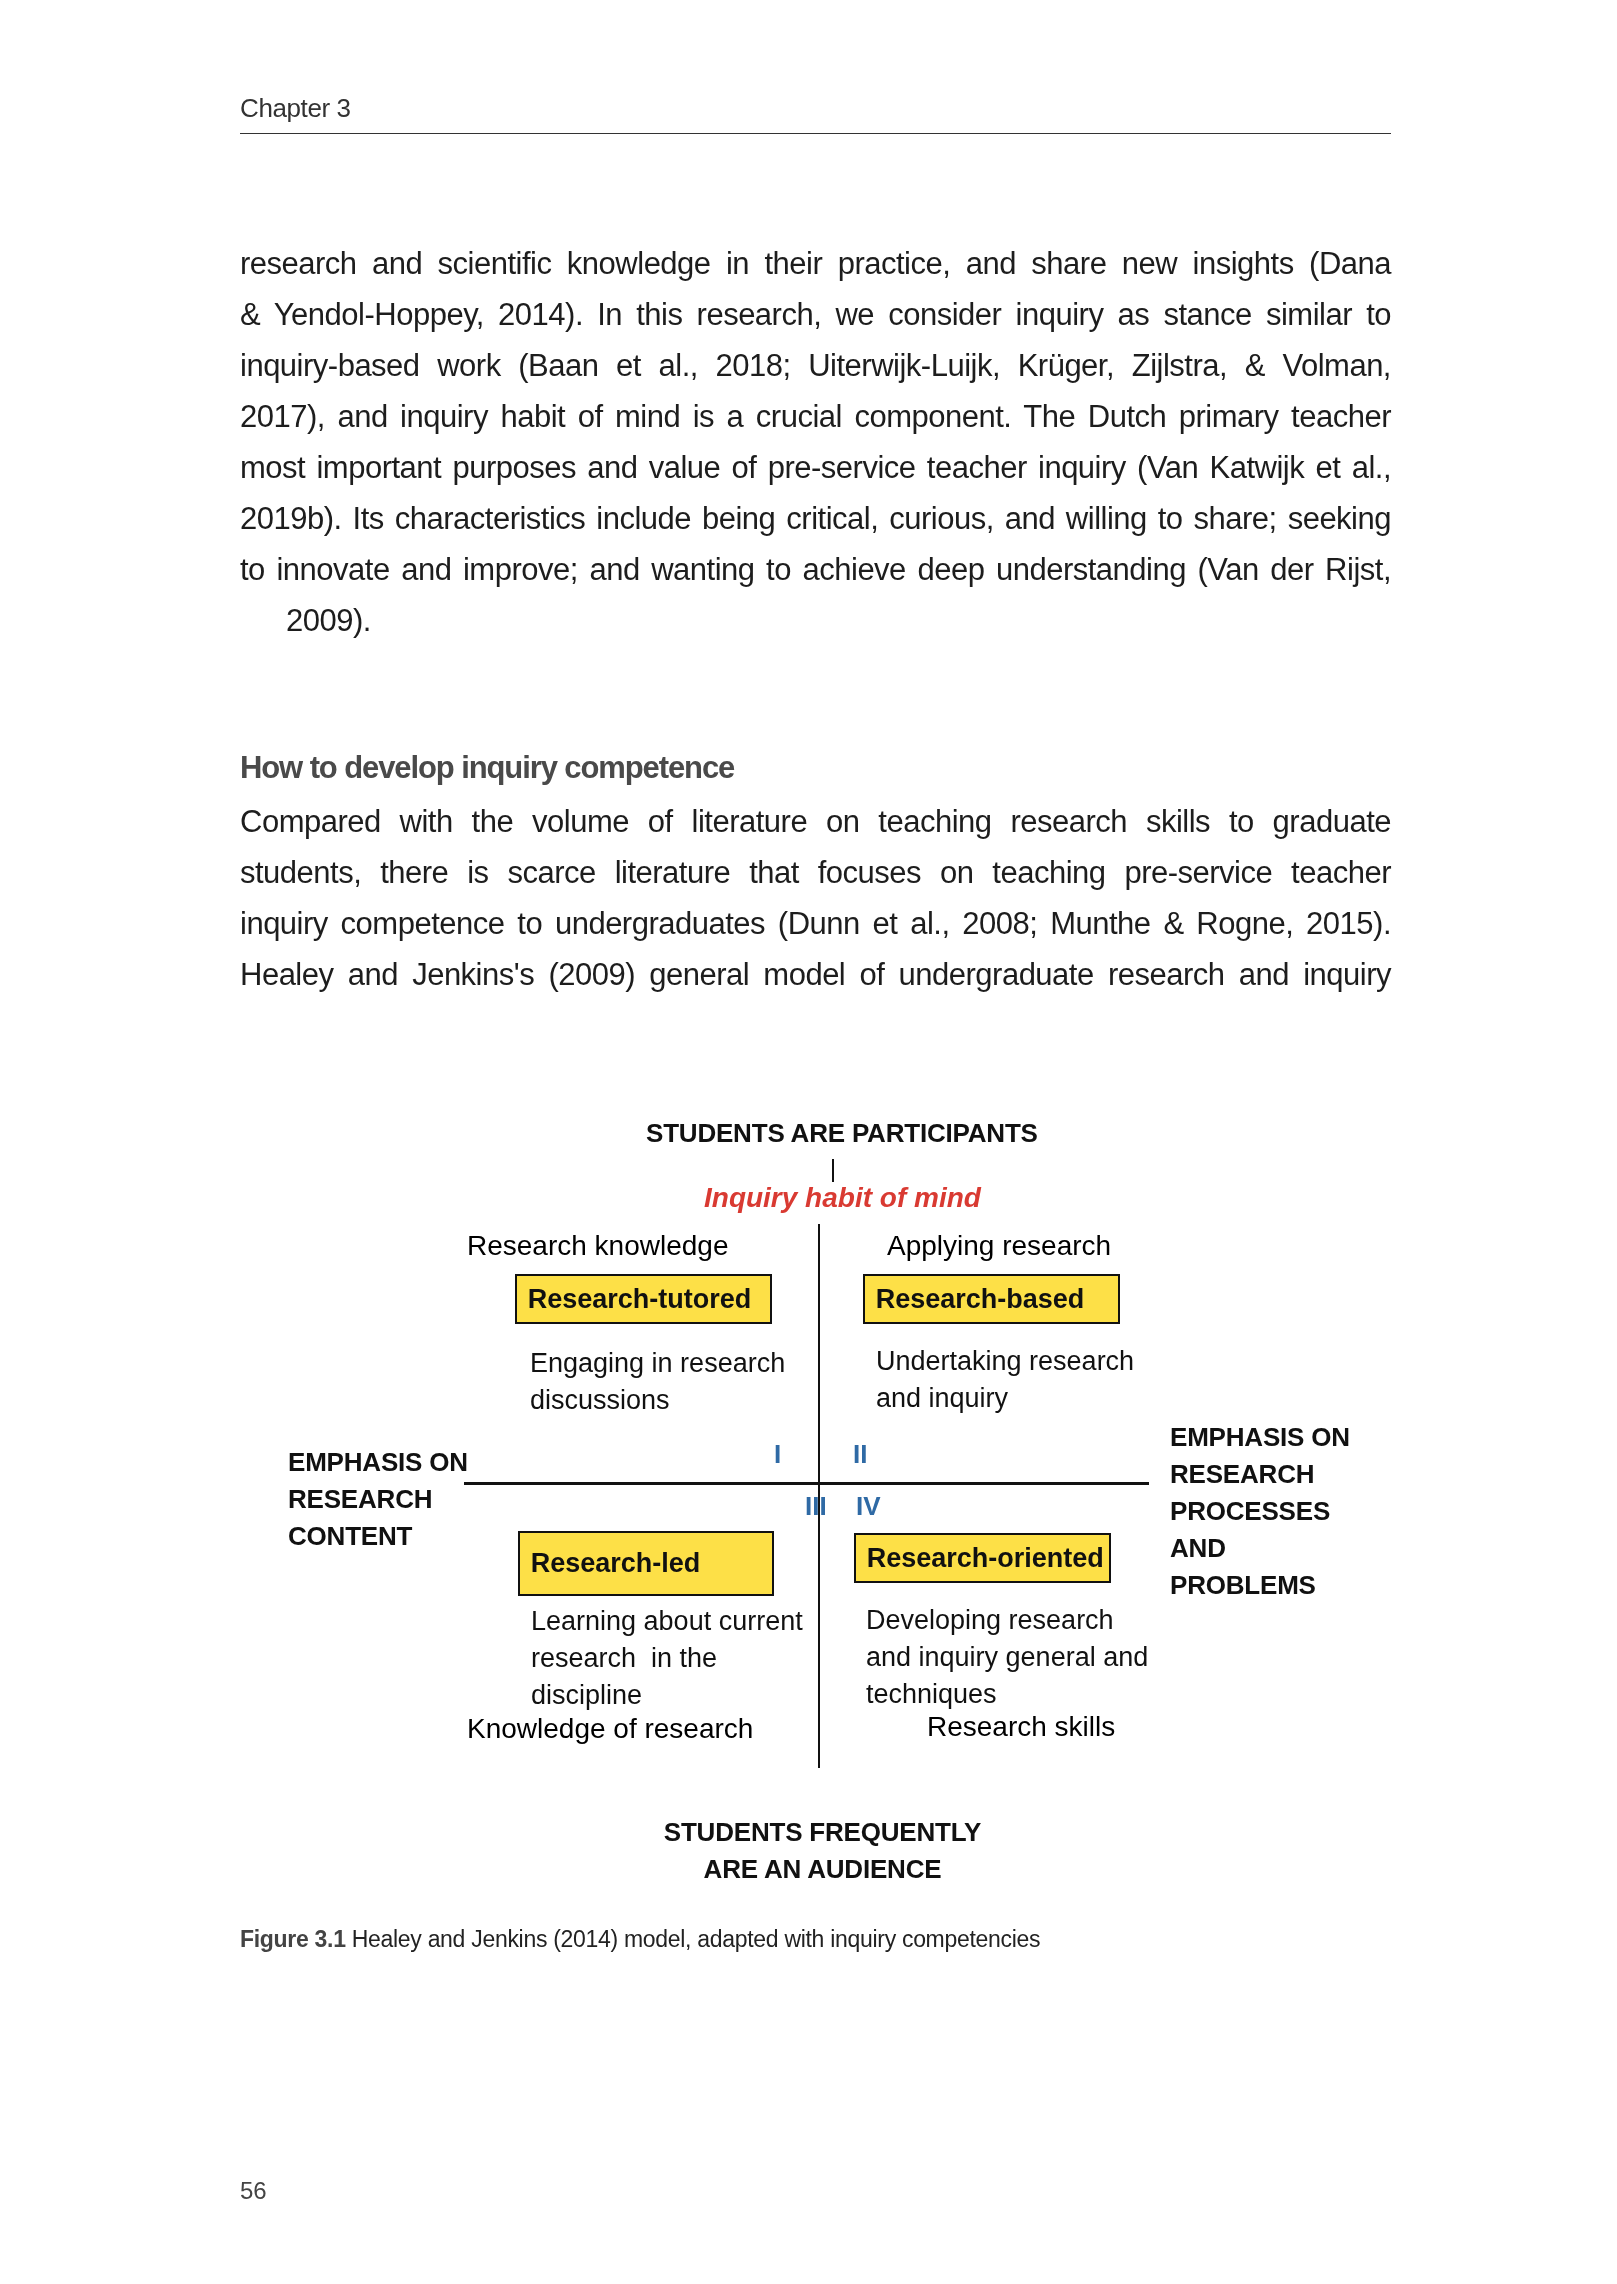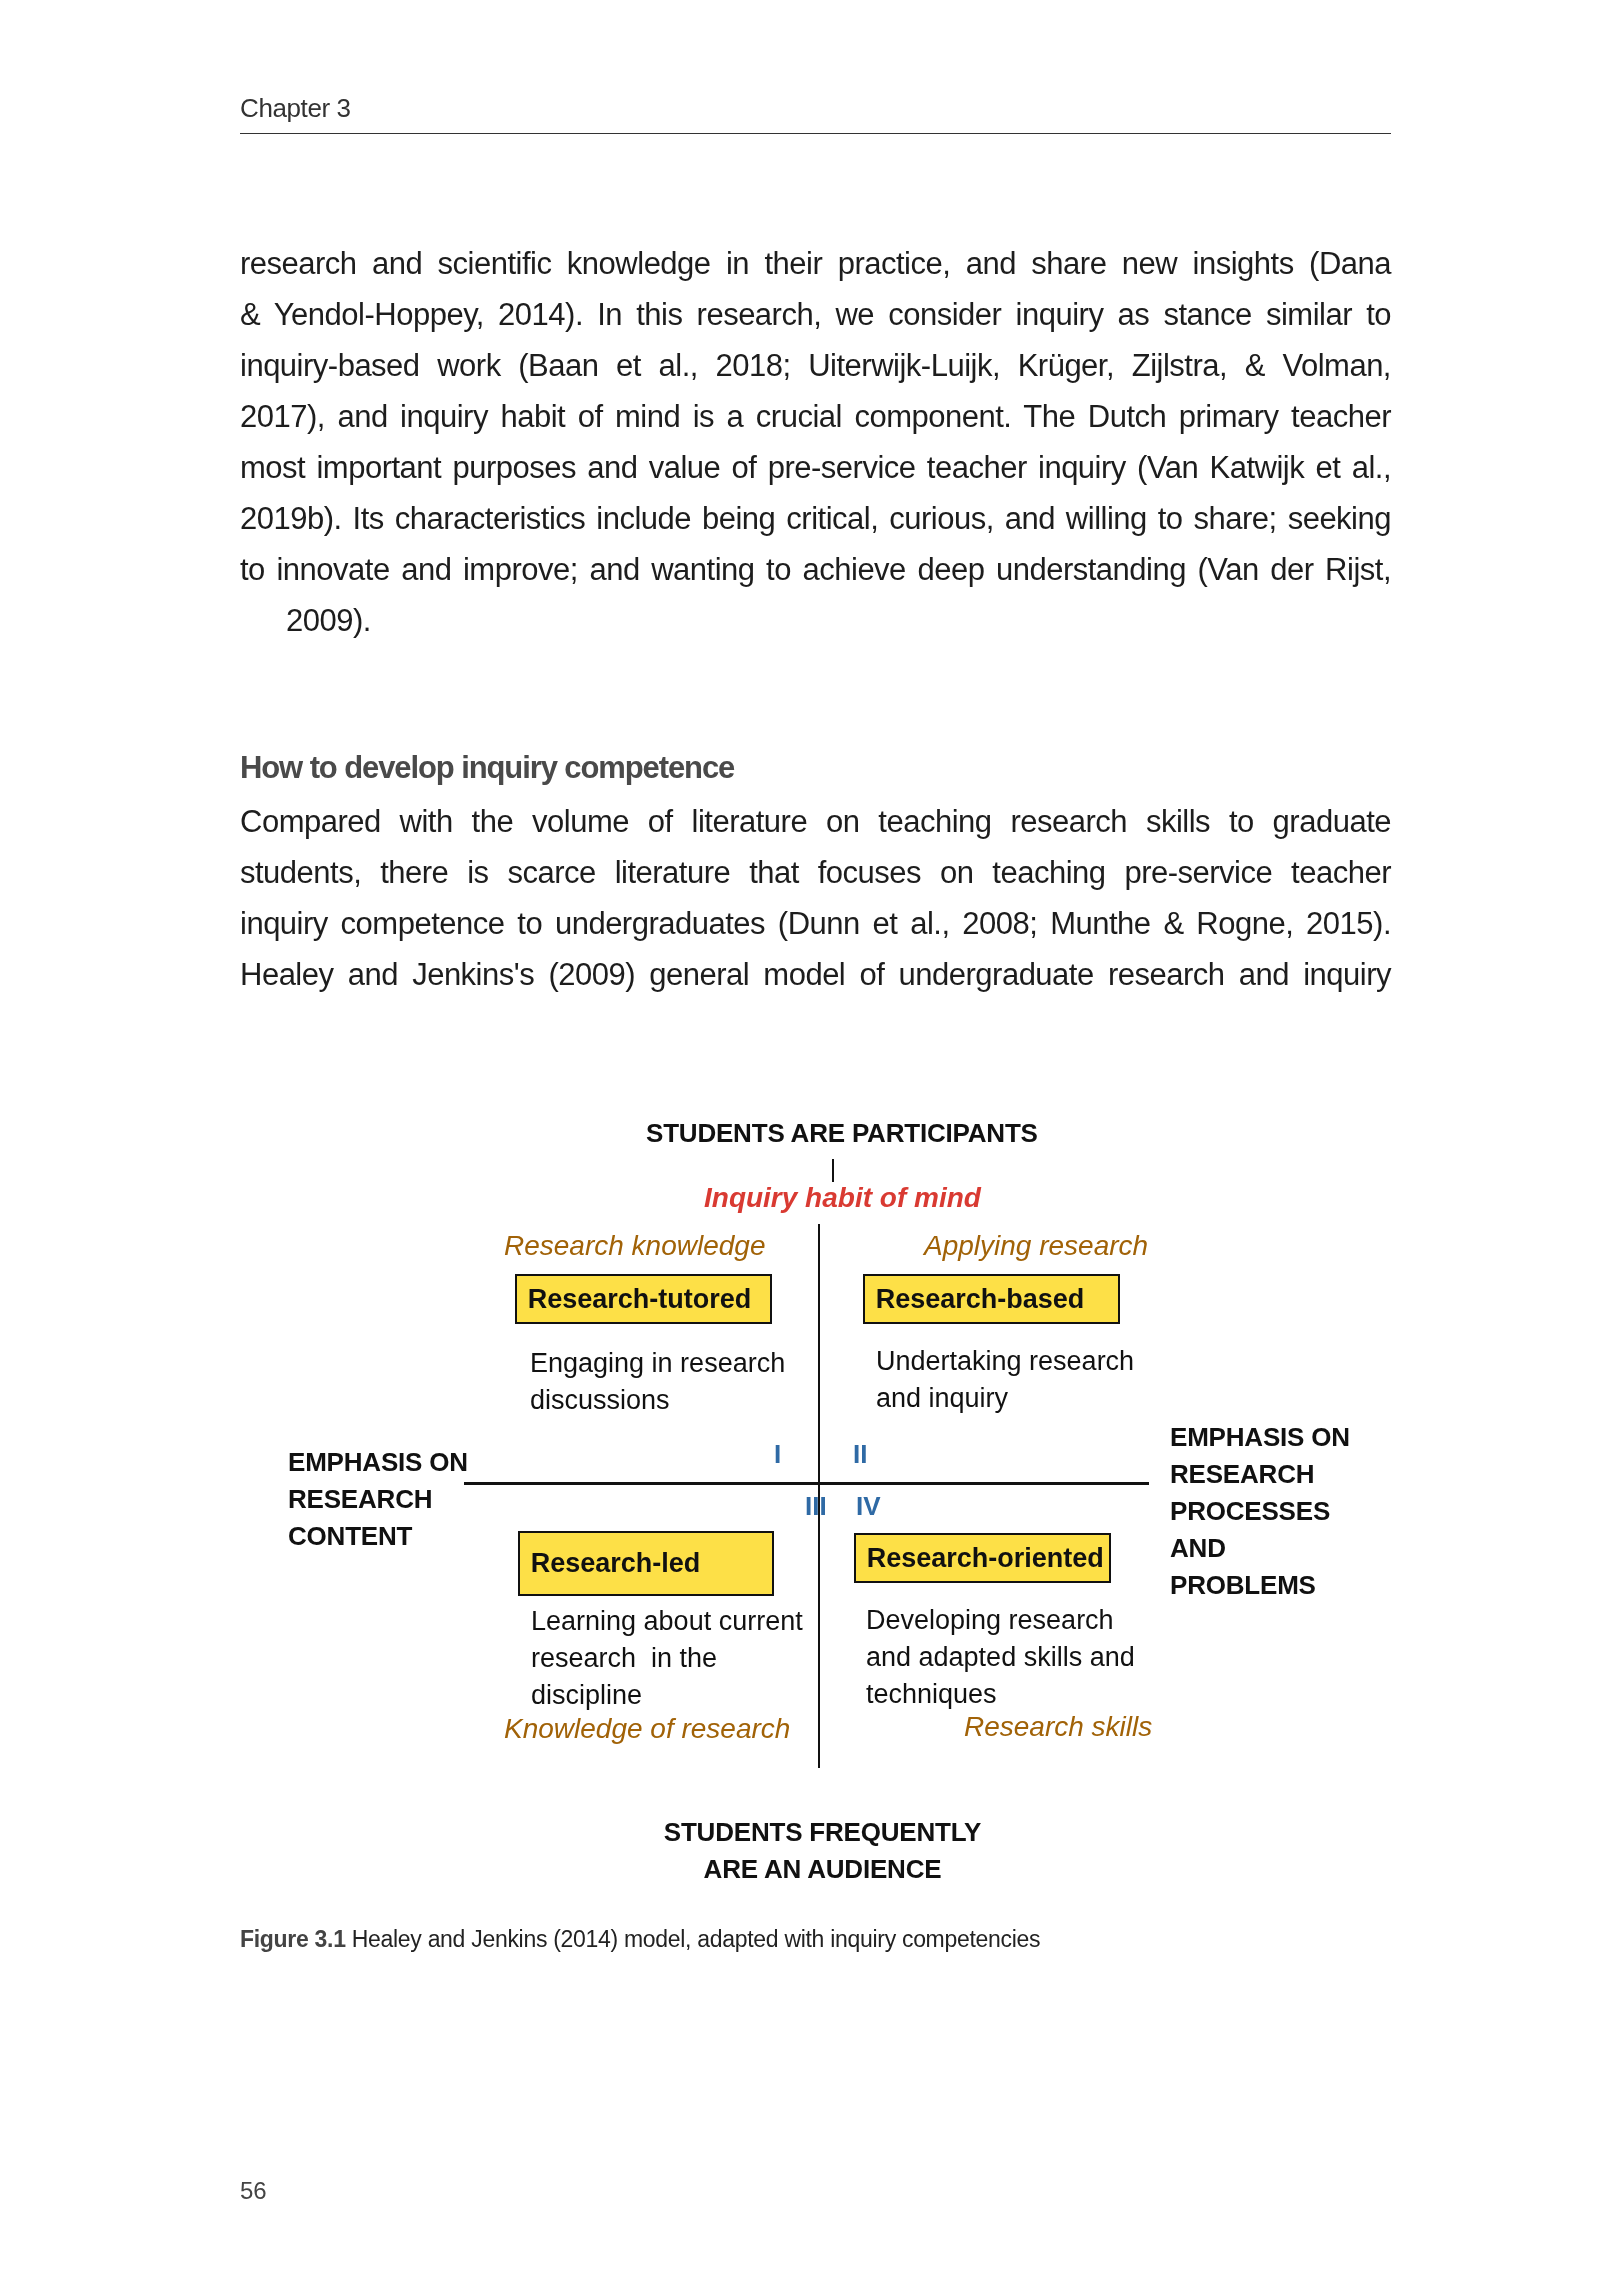--- a/index.html
+++ b/index.html
@@ -7,21 +7,21 @@
          font-family: "Liberation Sans", sans-serif; color: #1a1a1a; }
   .abs { position: absolute; }
   .running-head { left: 240px; top: 93px; font-size: 26px; color: #333; letter-spacing: -0.4px; }
   .head-rule { left: 240px; top: 133px; width: 1151px; height: 0; border-top: 1.5px solid #333; }
   .body-text { left: 240px; width: 1151px; font-size: 31px; line-height: 51px; color: #1d1d1d;
                text-align: justify; text-align-last: justify; font-family: "Liberation Sans", sans-serif; letter-spacing: -0.5px; }
   .body-text .line { display: block; height: 51px; white-space: nowrap; }
   .body-text .line.last { text-align-last: left; margin-left: 46px; }
   .heading { left: 240px; top: 750px; font-size: 31px; font-weight: bold; color: #4a4a4a; letter-spacing: -1.1px; }
   .fig-bold { font-weight: bold; color: #111; font-size: 26px; letter-spacing: -0.2px; }
-  .fig-red { color: #a16207; font-style: italic; font-size: 28px; margin-left: 37px; }
+  .fig-red { color: #000000; font-size: 28px; }
   .fig-red-bold { color: #d93a32; font-style: italic; font-weight: bold; font-size: 28px; }
   .fig-text { color: #111; font-size: 27px; line-height: 37px; }
   .fig-box { border: 2.3px solid #111; background: #fde047; font-weight: bold; font-size: 27px; color: #111;
              box-sizing: border-box; padding-left: 10.7px; display: flex; align-items: center; }
   .roman { color: #2f6aa5; font-weight: bold; font-size: 26px; }
   .axis-v { background: #111; width: 2.3px; }
   .axis-h { background: #111; height: 3px; }
   .caption { left: 240px; top: 1926px; font-size: 23px; color: #222; letter-spacing: -0.3px; }
   .caption b { color: #444; }
   .page-number { left: 240px; top: 2177px; font-size: 24px; color: #444; }
@@ -91,21 +91,21 @@
     <div>discipline</div>
   </div>
   <div class="abs fig-red" style="left:467px;top:1713px;">Knowledge of research</div>
 
   <div class="abs roman" style="left:856px;top:1491px;">IV</div>
   <div class="abs fig-box" style="left:854px;top:1533px;width:257px;height:50px;">
     <span>Research-oriented</span>
   </div>
   <div class="abs fig-text" style="left:866px;top:1602px;">
     <div>Developing research</div>
-    <div>and adapted skills and</div>
+    <div>and inquiry general and</div>
     <div>techniques</div>
   </div>
   <div class="abs fig-red" style="left:927px;top:1711px;">Research skills</div>
 
   <div class="abs fig-bold" style="left:288px;top:1444px;line-height:37px;">
     <div>EMPHASIS ON</div>
     <div>RESEARCH</div>
     <div>CONTENT</div>
   </div>
   <div class="abs fig-bold" style="left:1170px;top:1419px;line-height:37px;">

